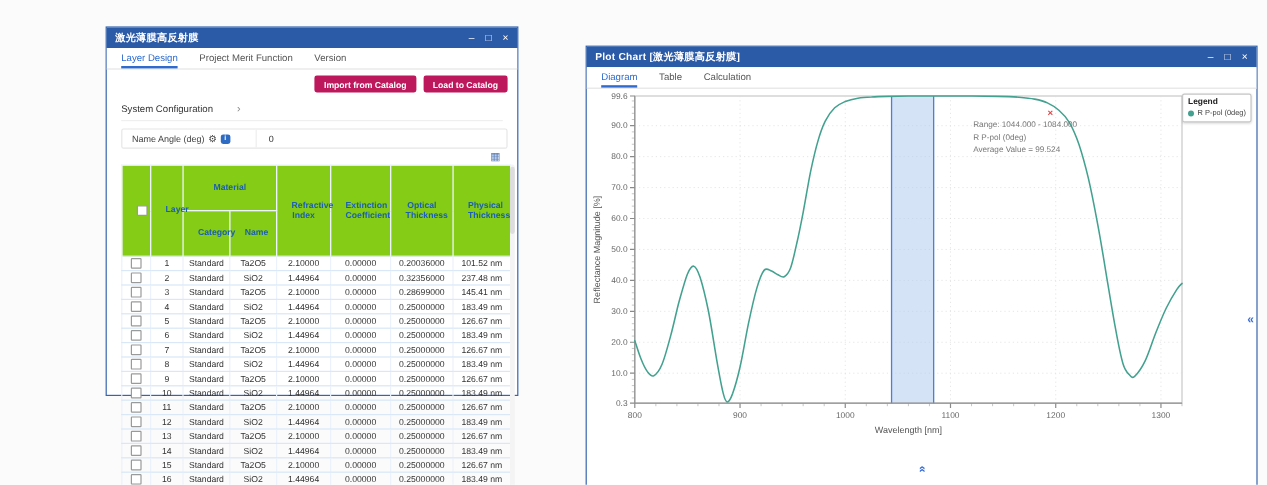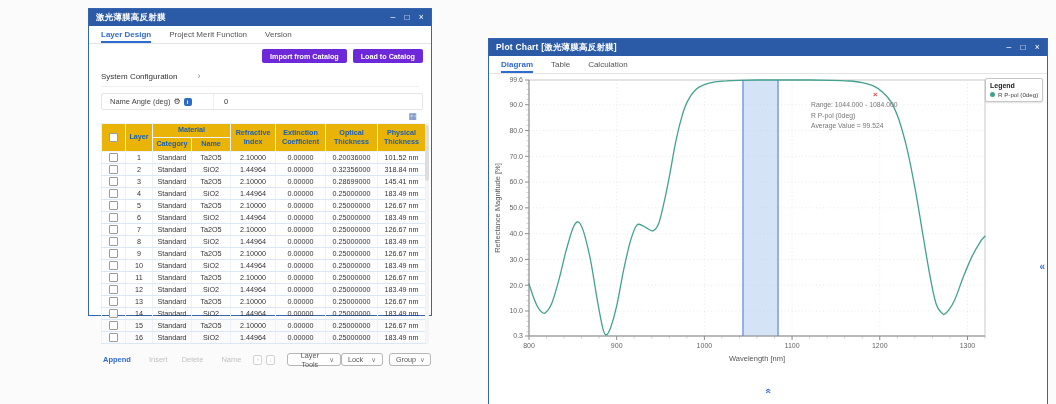--- a/index.html
+++ b/index.html
@@ -1,56 +1,56 @@
 <!DOCTYPE html>
 <html><head>
 <meta charset="utf-8">
 <style>
   html,body{margin:0;padding:0}
   body{width:1056px;height:404px;background:#fbfbfb;position:relative;overflow:hidden;
        font-family:"Liberation Sans",sans-serif;color:#333;-webkit-font-smoothing:antialiased}
   .window{position:absolute;background:#fff;border:1px solid #3565b0;box-sizing:border-box}
-  #left-window{left:88px;top:8px;width:344px;height:308px}
+  #left-window{left:88px;top:22px;width:344px;height:308px}
   #right-window{left:488px;top:38px;width:560px;height:374px}
 
   .titlebar{height:17px;background:#2b5aa7;color:#fff;display:flex;align-items:center;
             padding:0 7px;font-size:8.5px;font-weight:bold;letter-spacing:.2px}
   .win-controls{margin-left:auto;display:flex;gap:9px;font-size:8.5px;font-weight:normal;align-items:center}
   .win-controls span{cursor:default;line-height:1}
 
   .tabs{display:flex;gap:18px;padding:0 12px;height:17px;align-items:stretch;
         border-bottom:1px solid #e4e4e4;font-size:8px;color:#555;background:#fff}
   .tab{display:flex;align-items:center;border-bottom:2px solid transparent;box-sizing:border-box;padding-top:2px}
-  .tab.active{color:#2f6bce;border-bottom-color:#2f6bce;font-weight:bold}
+  .tab.active{color:#2f6bce;border-bottom-color:#2f6bce;font-weight:normal}
 
   
   .toolbar{display:flex;justify-content:flex-end;gap:6px;padding:5px 8px 3px 12px}
-  .btn-primary{background:#6d28d9;color:#fff;border:none;border-radius:2px;height:14px;
+  .btn-primary{background:#be185d;color:#fff;border:none;border-radius:2px;height:14px;
                padding:0 8px;font-size:7.2px;font-weight:bold;font-family:inherit}
   .section-head{display:flex;align-items:center;gap:20px;margin:5px 12px 0 12px;padding-bottom:5px;
                 font-size:8px;color:#333;border-bottom:1px solid #efefef}
   .section-head .chev{color:#888;font-size:9px}
   .form-box{margin:6px 8px 0 12px;border:1px solid #e6e6e6;border-radius:2px;font-size:7.5px}
   .form-row{display:flex;height:15px;align-items:center}
   .form-row + .form-row{border-top:1px solid #eee}
   .form-label{width:112px;padding-left:8px;color:#444;display:flex;align-items:center;gap:3px;
               border-right:1px solid #eee;height:100%;box-sizing:border-box}
   .form-value{padding-left:10px;color:#333}
   .gear{color:#444;font-size:8px;line-height:1}
   .info-ic{display:inline-block;background:#2d6bc4;color:#fff;width:8px;height:8px;border-radius:2px;
            font-size:6px;font-weight:bold;text-align:center;line-height:8px;font-style:normal}
   .medium-row{margin:7px 8px 0 12px;font-size:7.4px;color:#333;display:flex;gap:9px;align-items:center;white-space:nowrap}
   .edit-ic{color:#3a78d0;font-size:8px;line-height:1}
   .grid-row{display:flex;justify-content:flex-end;margin:2px 14px 1px 0;height:10px}
   .grid-ic{color:#5b7fb9;font-size:9px;line-height:1}
 
   .table-wrap{position:relative;margin:0 0 0 12px;width:328px}
   table.layer-table{border-collapse:collapse;table-layout:fixed;width:324px;font-size:7.2px}
-  .layer-table th{background:#eab308;color:#1c5fb0;font-weight:bold;border:1px solid #ecf3fc;
-                  height:13px;white-space:pre-line;line-height:1.15;padding:0}
+  .layer-table th{background:#84cc16;color:#1c5fb0;font-weight:bold;border:1px solid #ecf3fc;
+                  height:13px;white-space:pre-line;line-height:1.15;padding:12px}
   .layer-table td{border-bottom:1px solid #d9e7f7;border-right:1px solid #ebf2fb;height:11px;
                   text-align:center;color:#333;padding:0;overflow:hidden}
   .layer-table td:first-child{border-left:1px solid #ebf2fb}
   .cb{display:inline-block;width:7px;height:7px;border:1px solid #9a9a9a;border-radius:1px;background:#fff;vertical-align:middle}
   .vscroll{position:absolute;right:0;top:0;bottom:0;width:4px;background:#f4f4f4;border-radius:2px}
   .vscroll .thumb{position:absolute;top:2px;left:0;width:4px;height:56px;background:#ddd;border-radius:2px}
 
   .footer{display:flex;align-items:center;margin:9px 0 0 14px;font-size:7.5px}
   .link-btn{background:none;border:none;padding:0;font-family:inherit;font-size:7.5px}
   .link-enabled{color:#2f6bce;font-weight:bold}
@@ -161,21 +161,21 @@
             <td>101.52 nm</td>
           </tr>
           <tr>
             <td><span class="cb"></span></td>
             <td>2</td>
             <td>Standard</td>
             <td>SiO2</td>
             <td>1.44964</td>
             <td>0.00000</td>
             <td>0.32356000</td>
-            <td>318.84 nm</td>
+            <td>237.48 nm</td>
           </tr>
           <tr>
             <td><span class="cb"></span></td>
             <td>3</td>
             <td>Standard</td>
             <td>Ta2O5</td>
             <td>2.10000</td>
             <td>0.00000</td>
             <td>0.28699000</td>
             <td>145.41 nm</td>

